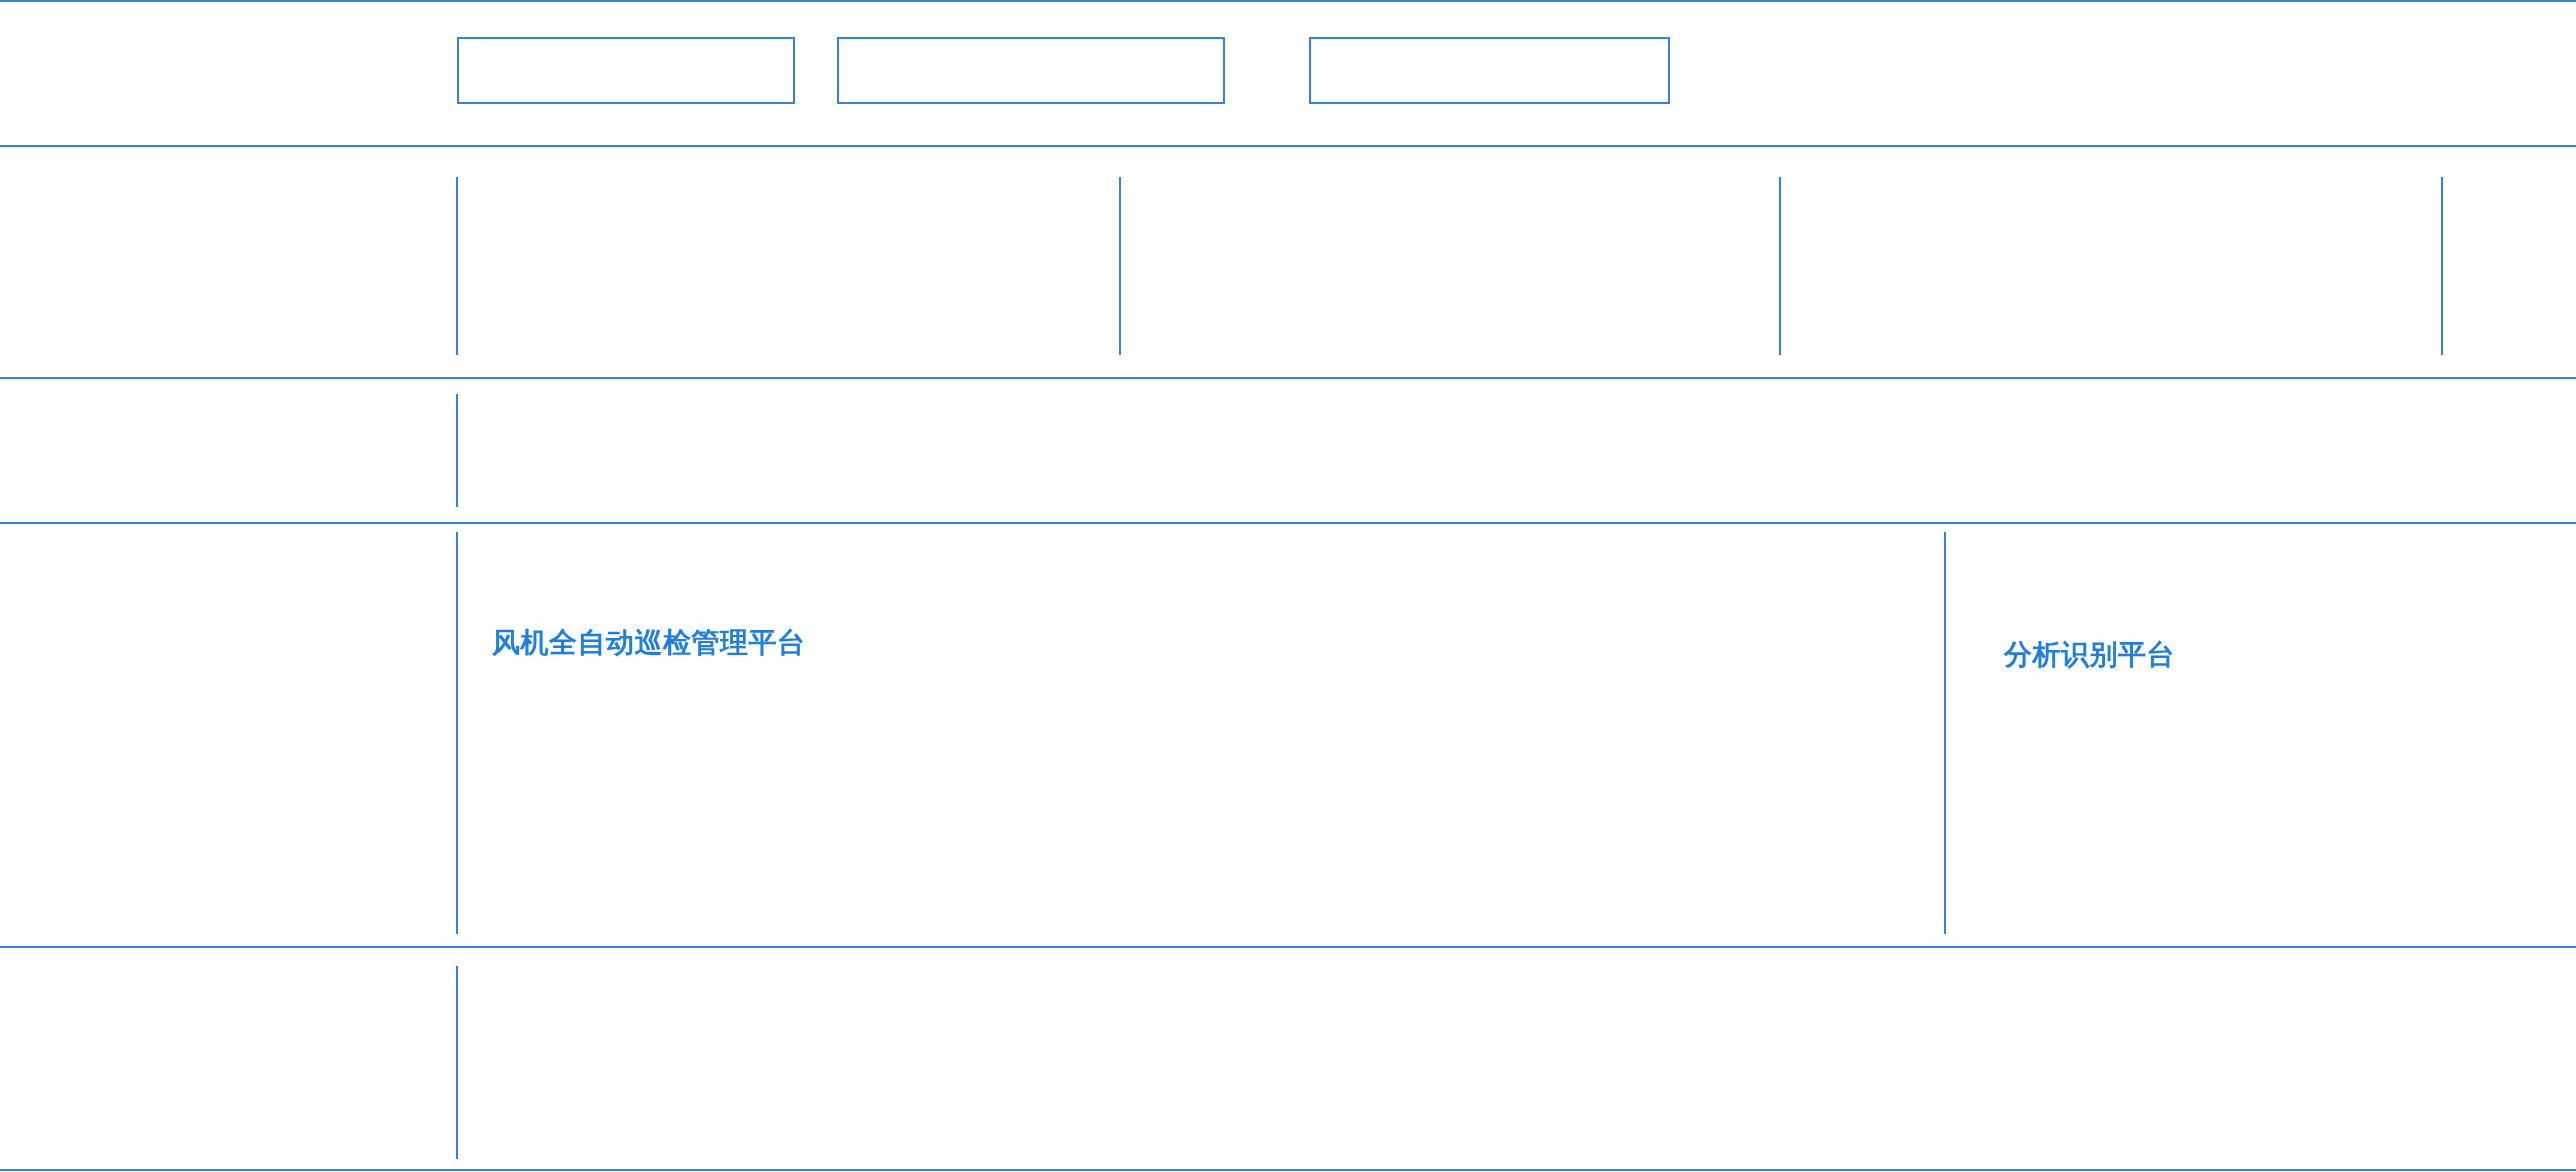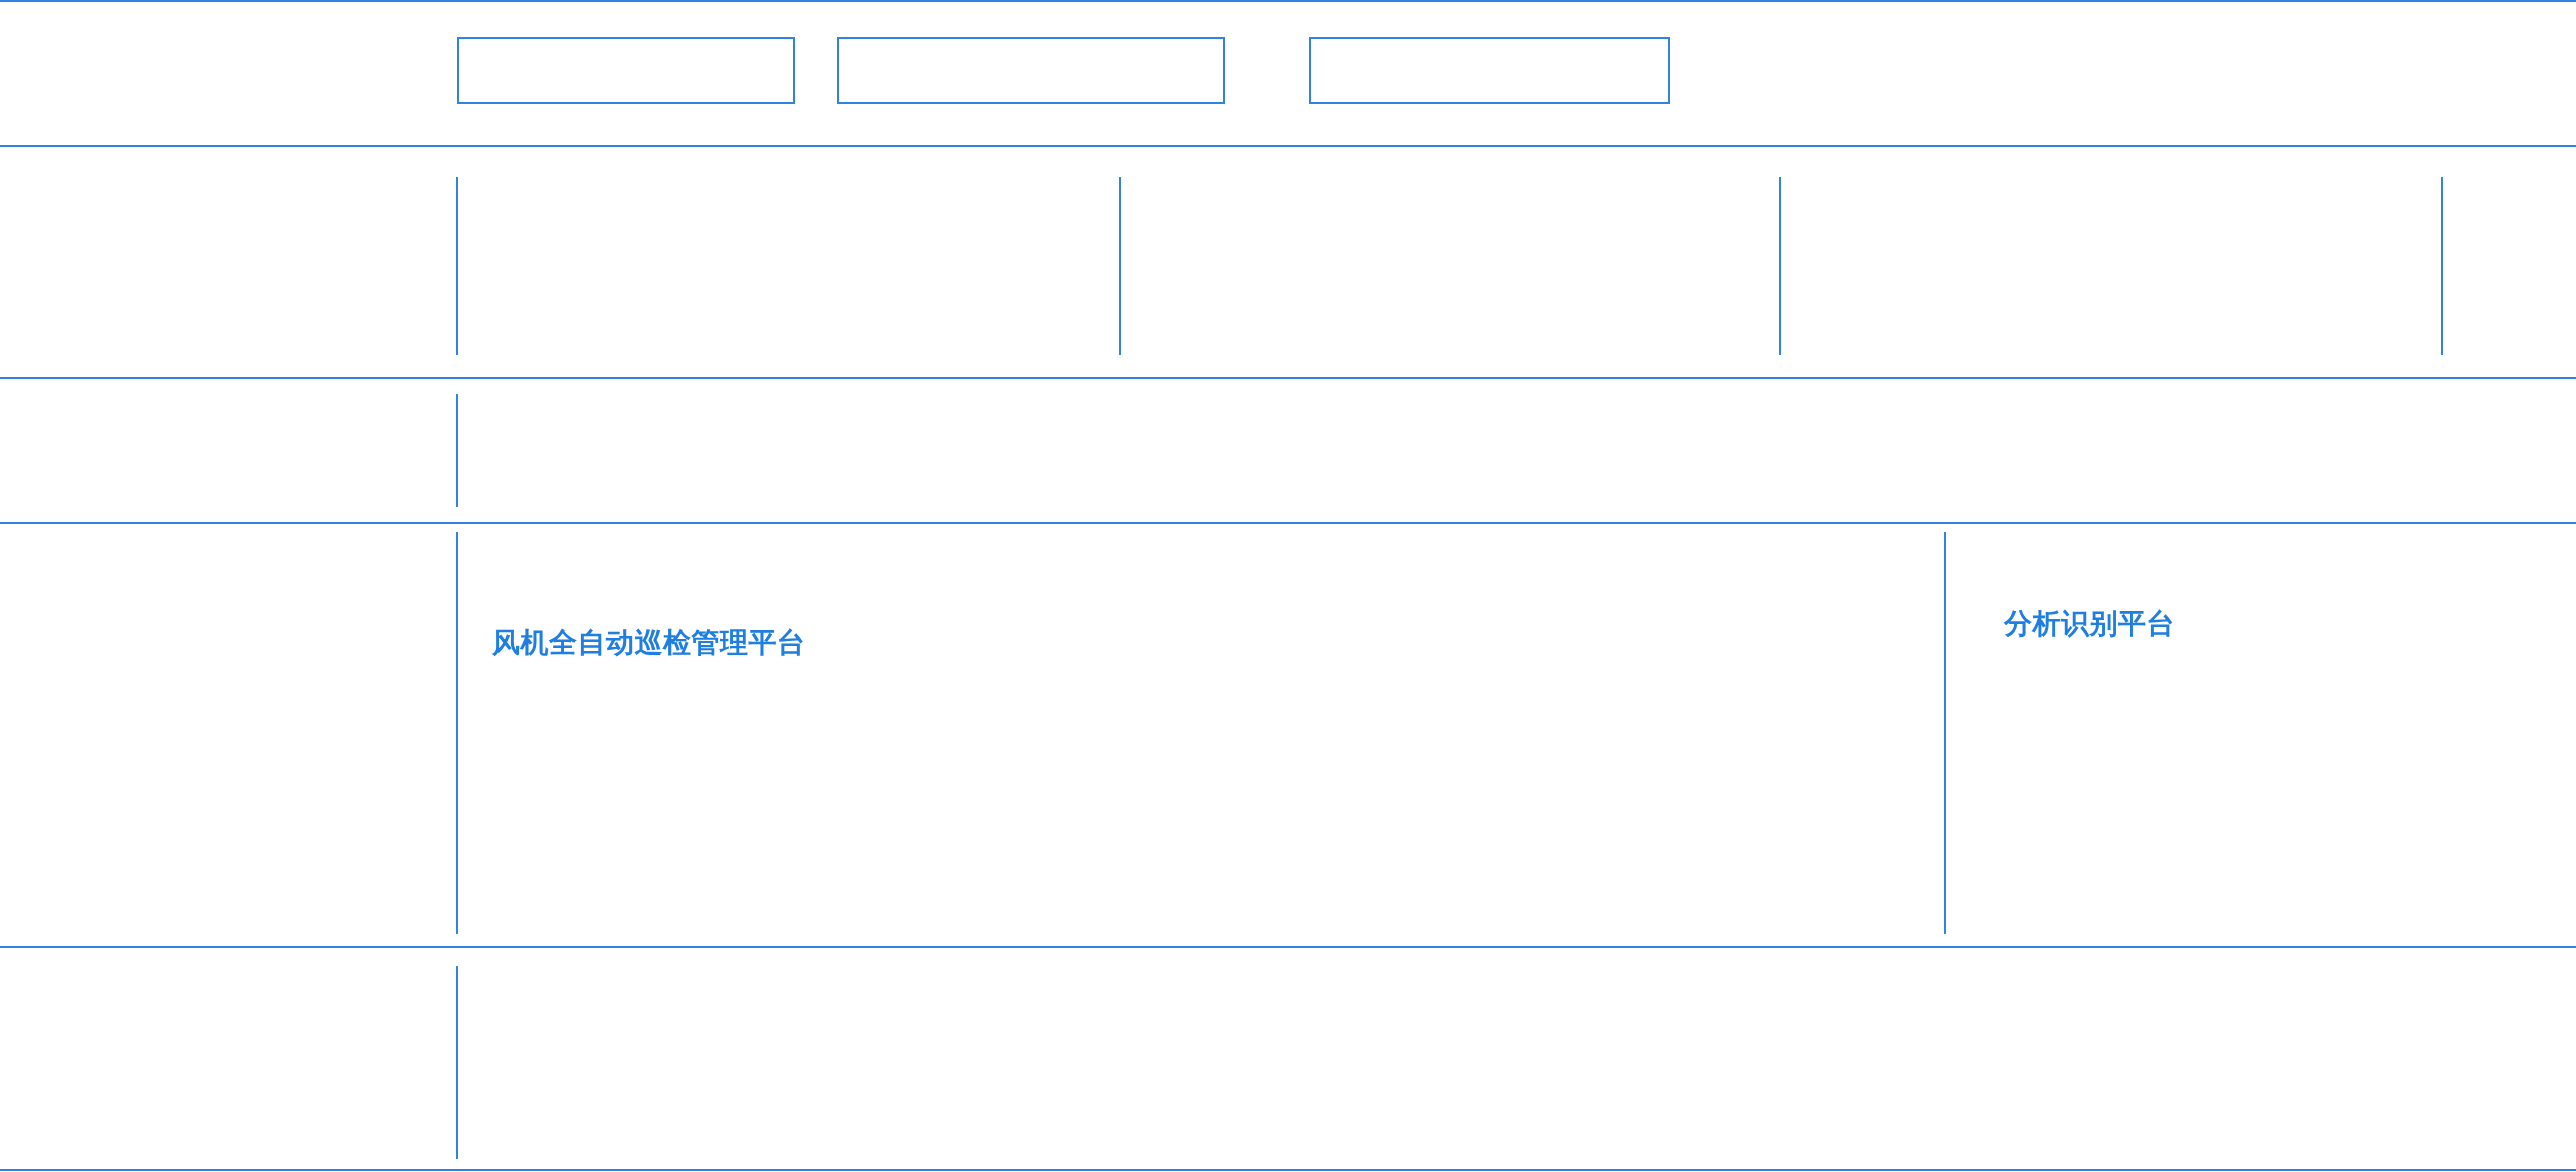--- a/index.html
+++ b/index.html
@@ -106,21 +106,21 @@
     <span></span>
   </div>
 
   <div class="vrule" style="left:456px;  top:532px; height:402px;"></div>
   <div class="vrule" style="left:1944px; top:532px; height:402px;"></div>
 
   <div class="cell" style="left:459px;  top:532px; width:1484px; height:402px;"></div>
   <div class="cell" style="left:1946px; top:532px; width:1057px; height:402px;"></div>
 
   <div class="section-title" style="left:492px; top:630px;">风机全自动巡检管理平台</div>
-  <div class="section-title" style="left:2004px; top:611px;">分析识别平台</div>
+  <div class="section-title" style="left:2004px; top:642px;">分析识别平台</div>
 
   <div class="vrule" style="left:456px; top:966px; height:193px;"></div>
 
   <div class="cell" style="left:459px; top:966px; width:2545px; height:193px;">
     <span></span>
   </div>
 
 </div>
 
 

